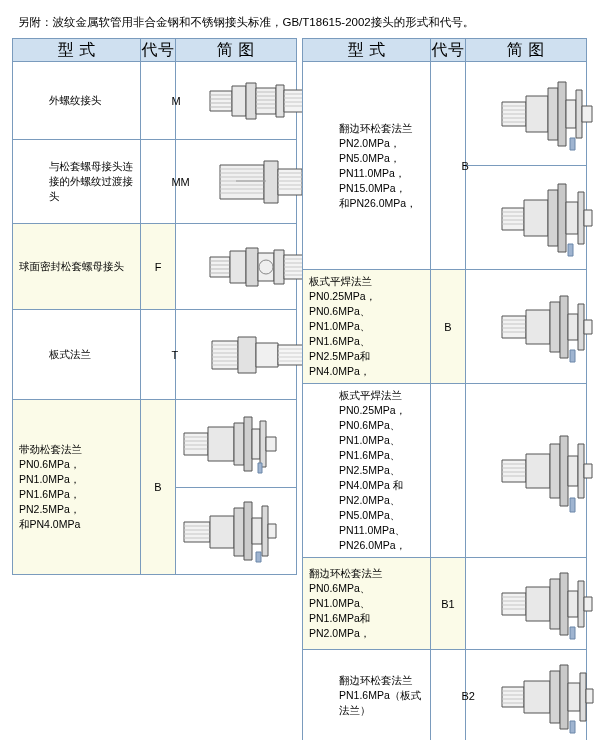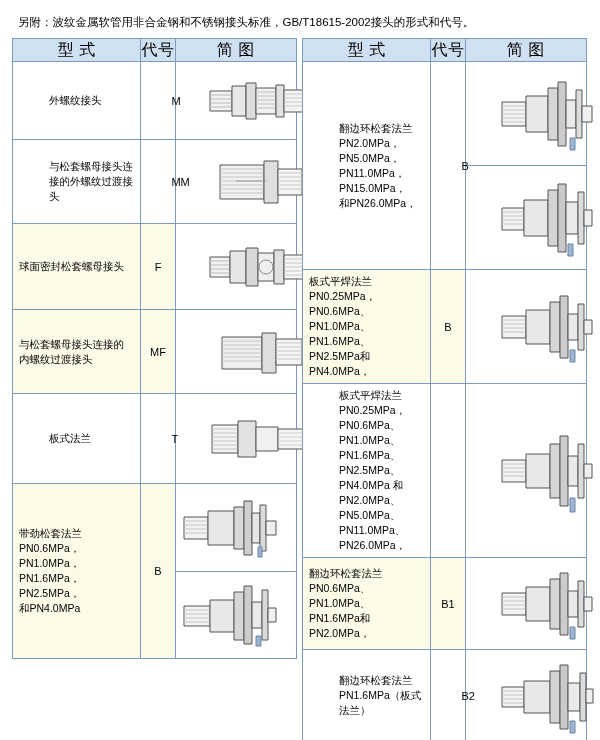--- a/index.html
+++ b/index.html
@@ -162,37 +162,20 @@
                 <path d="M68 13 h10 v34 h-10 z" fill="#e0e0e0"></path>
                 <path d="M78 18 h20 v24 h-20 z" fill="#f4f4f4"></path>
                 <path d="M78 22 h20 M78 26 h20 M78 30 h20 M78 34 h20 M78 38 h20" stroke="#c8c8c8"></path>
                 <path d="M98 22 h8 v16 h-8 z" fill="#ececec"></path>
                 <circle cx="60" cy="30" r="7" fill="none" stroke="#888"></circle>
               </g>
             </svg>
           </td>
         </tr>
 
-        <tr style="height:84px">
-          <td class="tint">
-            <div class="cell-text" style="white-space:pre-line">与松套螺母接头连接的内螺纹过渡接头</div>
-          </td>
-          <td class="tint code">MF</td>
-          <td class="white fig">
-            <svg width="112" height="62" viewBox="0 0 112 62">
-              <g stroke="#555" fill="none" stroke-width="1">
-                <path d="M16 16 h40 v32 h-40 z" fill="#efefef"></path>
-                <path d="M16 20 h40 M16 24 h40 M16 28 h40 M16 32 h40 M16 36 h40 M16 40 h40" stroke="#c6c6c6"></path>
-                <path d="M56 12 h14 v40 h-14 z" fill="#dedede"></path>
-                <path d="M70 18 h26 v26 h-26 z" fill="#f5f5f5"></path>
-                <path d="M70 22 h26 M70 26 h26 M70 30 h26 M70 34 h26 M70 38 h26" stroke="#c8c8c8"></path>
-              </g>
-            </svg>
-          </td>
-        </tr>
 
         <tr style="height:90px">
           <td class="white">
             <div class="cell-text">板式法兰</div>
           </td>
           <td class="white code">T</td>
           <td class="white fig">
             <svg width="112" height="64" viewBox="0 0 112 64">
               <g stroke="#555" fill="none" stroke-width="1">
                 <path d="M6 18 h26 v28 h-26 z" fill="#f2f2f2"></path>

